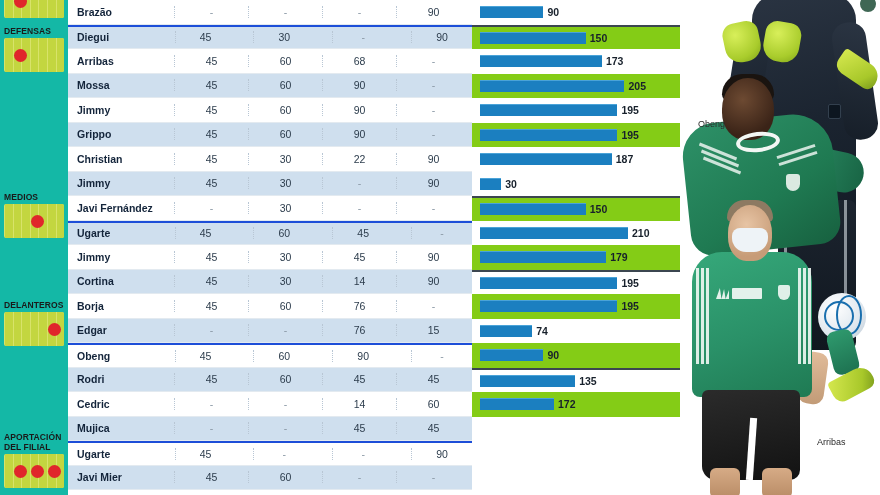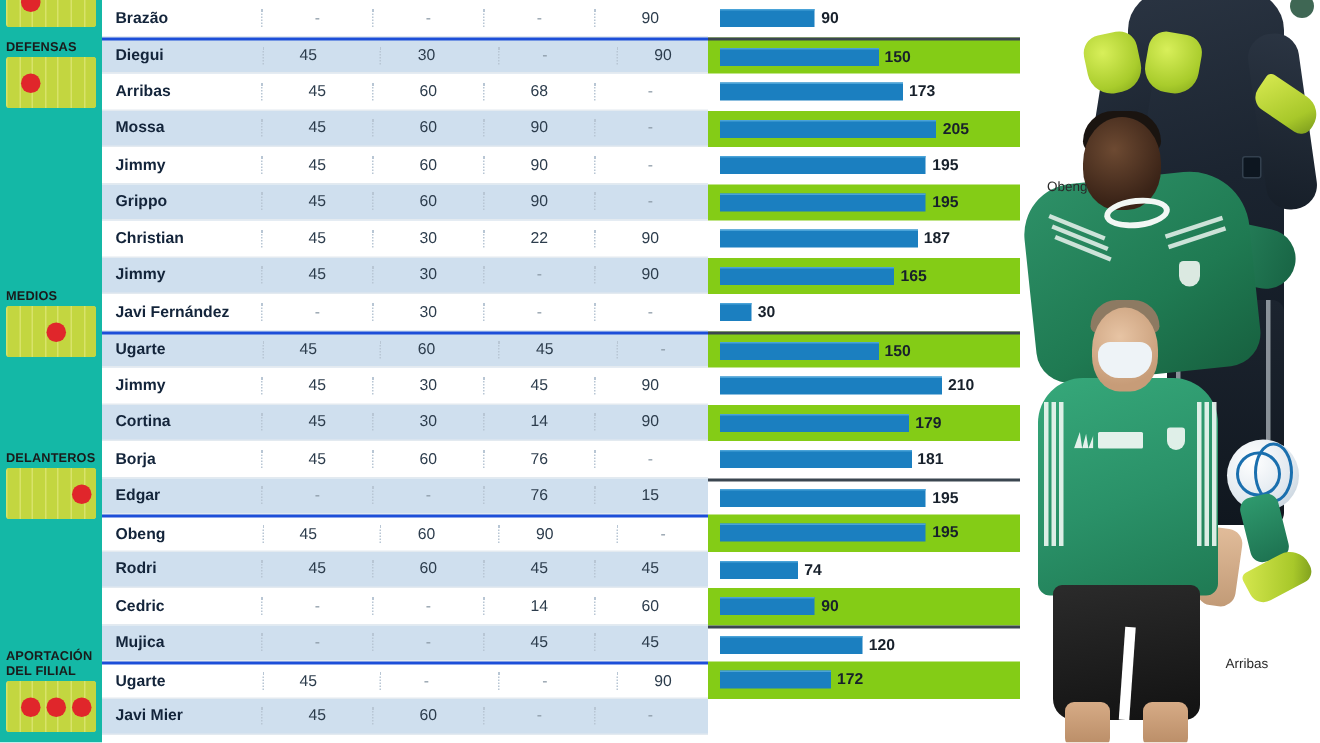--- a/index.html
+++ b/index.html
@@ -627,26 +627,20 @@
           <div class="bar" style="width: 137.429px; background: rgb(27, 127, 192); border-top-color: rgb(74, 163, 216);"></div>
           <div class="bar-val">195</div>
         </div>
       </div>
       <div class="chart-row">
         <div class="bar-wrap">
           <div class="bar" style="width: 131.79px; background: rgb(27, 127, 192); border-top-color: rgb(74, 163, 216);"></div>
           <div class="bar-val">187</div>
         </div>
       </div>
-      <div class="chart-row alt">
-        <div class="bar-wrap">
-          <div class="bar" style="width: 116.286px; background: rgb(27, 127, 192); border-top-color: rgb(74, 163, 216);"></div>
-          <div class="bar-val">165</div>
-        </div>
-      </div>
       <div class="chart-row">
         <div class="bar-wrap">
           <div class="bar" style="width: 21.1429px; background: rgb(27, 127, 192); border-top-color: rgb(74, 163, 216);"></div>
           <div class="bar-val">30</div>
         </div>
       </div>
       <div class="chart-row alt sep-top">
         <div class="bar-wrap">
           <div class="bar" style="width: 105.714px; background: rgb(27, 127, 192); border-top-color: rgb(74, 163, 216);"></div>
           <div class="bar-val">150</div>
@@ -657,26 +651,20 @@
           <div class="bar" style="width: 148px; background: rgb(27, 127, 192); border-top-color: rgb(74, 163, 216);"></div>
           <div class="bar-val">210</div>
         </div>
       </div>
       <div class="chart-row alt">
         <div class="bar-wrap">
           <div class="bar" style="width: 126.152px; background: rgb(27, 127, 192); border-top-color: rgb(74, 163, 216);"></div>
           <div class="bar-val">179</div>
         </div>
       </div>
-      <div class="chart-row">
-        <div class="bar-wrap">
-          <div class="bar" style="width: 127.562px; background: rgb(27, 127, 192); border-top-color: rgb(74, 163, 216);"></div>
-          <div class="bar-val">181</div>
-        </div>
-      </div>
       <div class="chart-row sep-top">
         <div class="bar-wrap">
           <div class="bar" style="width: 137.429px; background: rgb(27, 127, 192); border-top-color: rgb(74, 163, 216);"></div>
           <div class="bar-val">195</div>
         </div>
       </div>
       <div class="chart-row alt">
         <div class="bar-wrap">
           <div class="bar" style="width: 137.429px; background: rgb(27, 127, 192); border-top-color: rgb(74, 163, 216);"></div>
           <div class="bar-val">195</div>
@@ -690,21 +678,21 @@
       </div>
       <div class="chart-row alt">
         <div class="bar-wrap">
           <div class="bar" style="width: 63.4286px; background: rgb(27, 127, 192); border-top-color: rgb(74, 163, 216);"></div>
           <div class="bar-val">90</div>
         </div>
       </div>
       <div class="chart-row sep-top">
         <div class="bar-wrap">
           <div class="bar" style="width: 95.1429px; background: rgb(27, 127, 192); border-top-color: rgb(74, 163, 216);"></div>
-          <div class="bar-val">120</div>
+          <div class="bar-val">135</div>
         </div>
       </div>
       <div class="chart-row alt">
         <div class="bar-wrap">
           <div class="bar" style="width: 74px; background: rgb(27, 127, 192); border-top-color: rgb(74, 163, 216);"></div>
           <div class="bar-val">172</div>
         </div>
       </div>
       <div class="chart-row">
         <div class="bar-wrap"></div>

